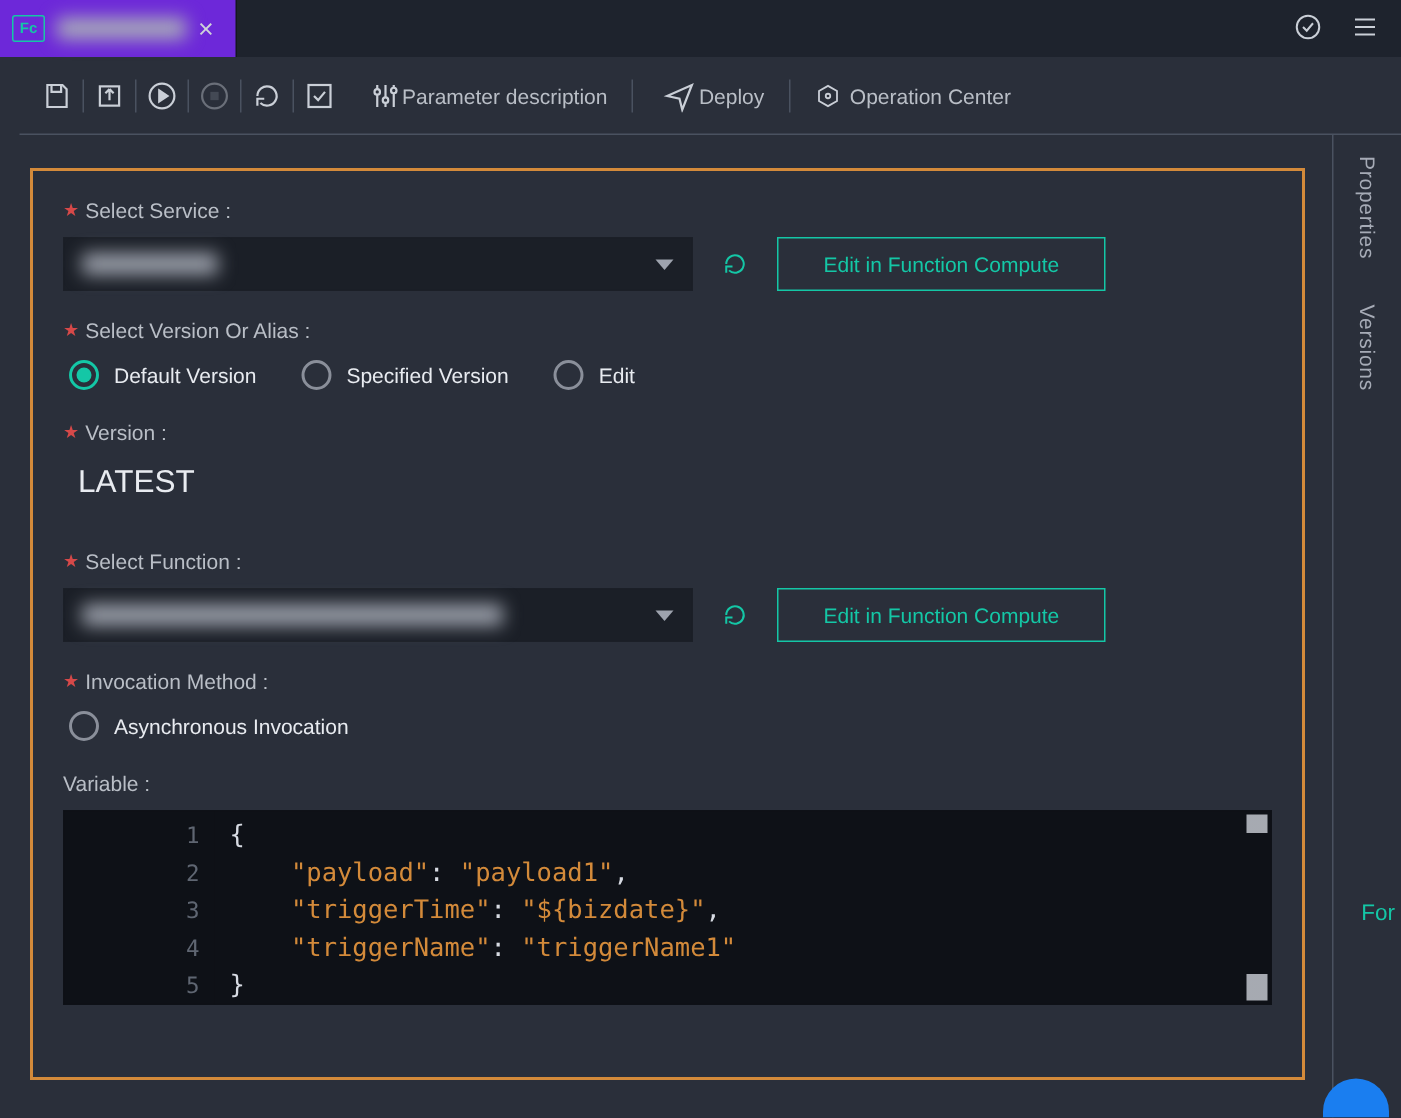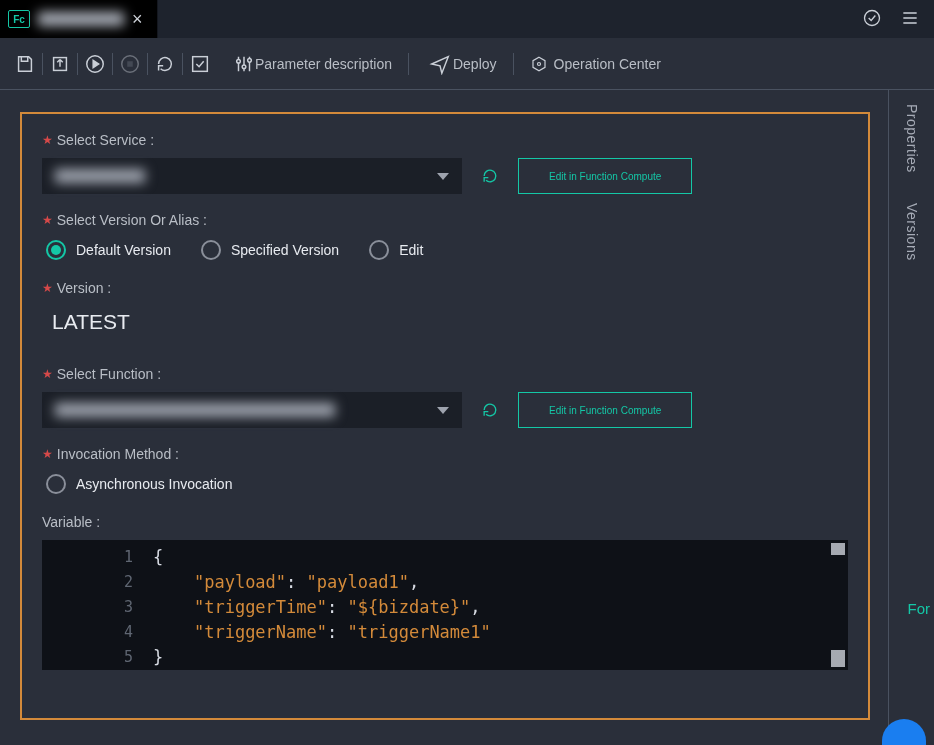--- a/index.html
+++ b/index.html
@@ -15,21 +15,21 @@
 
 .tabbar {
   height: 38px;
   background: #1e232d;
   display: flex;
   align-items: stretch;
 }
 .tab {
   display: flex; align-items: center;
   padding: 0 14px 0 8px;
-  background: #000000;
+  background: #6d28d9;
   border-right: 1px solid #14171f;
   gap: 8px;
   color: #cfd3da;
 }
 .tab-badge {
   display: inline-flex; align-items: center; justify-content: center;
   width: 22px; height: 18px;
   border: 1.5px solid #14c7a6;
   color: #14c7a6;
   font-size: 10px; font-weight: 600;
@@ -45,20 +45,21 @@
   margin-left: auto; display: flex; align-items: center; gap: 18px; padding-right: 14px;
 }
 .icon-svg { width: 20px; height: 20px; stroke: #cacfd7; fill: none; stroke-width: 1.6; }
 .icon-hex { stroke: #cacfd7; }
 
 .toolbar {
   height: 52px;
   display: flex; align-items: center;
   padding: 0 10px;
   border-bottom: 1px solid #4a5260;
+  margin-left: 13px;
 }
 .tb-btn {
   width: 30px; height: 30px;
   display: inline-flex; align-items: center; justify-content: center;
   cursor: pointer;
 }
 .tb-btn .icon-svg { width: 22px; height: 22px; }
 .tb-sep { width: 1px; height: 22px; background: #4a5260; margin: 0 2px; }
 .tb-group-overlay {
   position: relative;
@@ -119,21 +120,21 @@
 .caret { width: 0; height: 0; border-left: 6px solid transparent; border-right: 6px solid transparent; border-top: 7px solid #9ea3ae; }
 .refresh-btn { width: 28px; height: 28px; display: inline-flex; align-items: center; justify-content: center; cursor: pointer; }
 .refresh-btn .icon-svg { stroke: #14c7a6; }
 .edit-btn {
   border: 1px solid #14c7a6;
   color: #14c7a6;
   background: transparent;
   height: 36px;
   padding: 0 30px;
   cursor: pointer;
-  font-size: 10px;
+  font-size: 14px;
 }
 .radio-row { display: flex; gap: 30px; padding: 2px 4px; }
 .radio {
   display: inline-flex; align-items: center; gap: 10px; cursor: pointer;
 }
 .radio-dot {
   width: 20px; height: 20px; border-radius: 50%;
   border: 2px solid #14c7a6;
   display: inline-flex; align-items: center; justify-content: center;
 }

